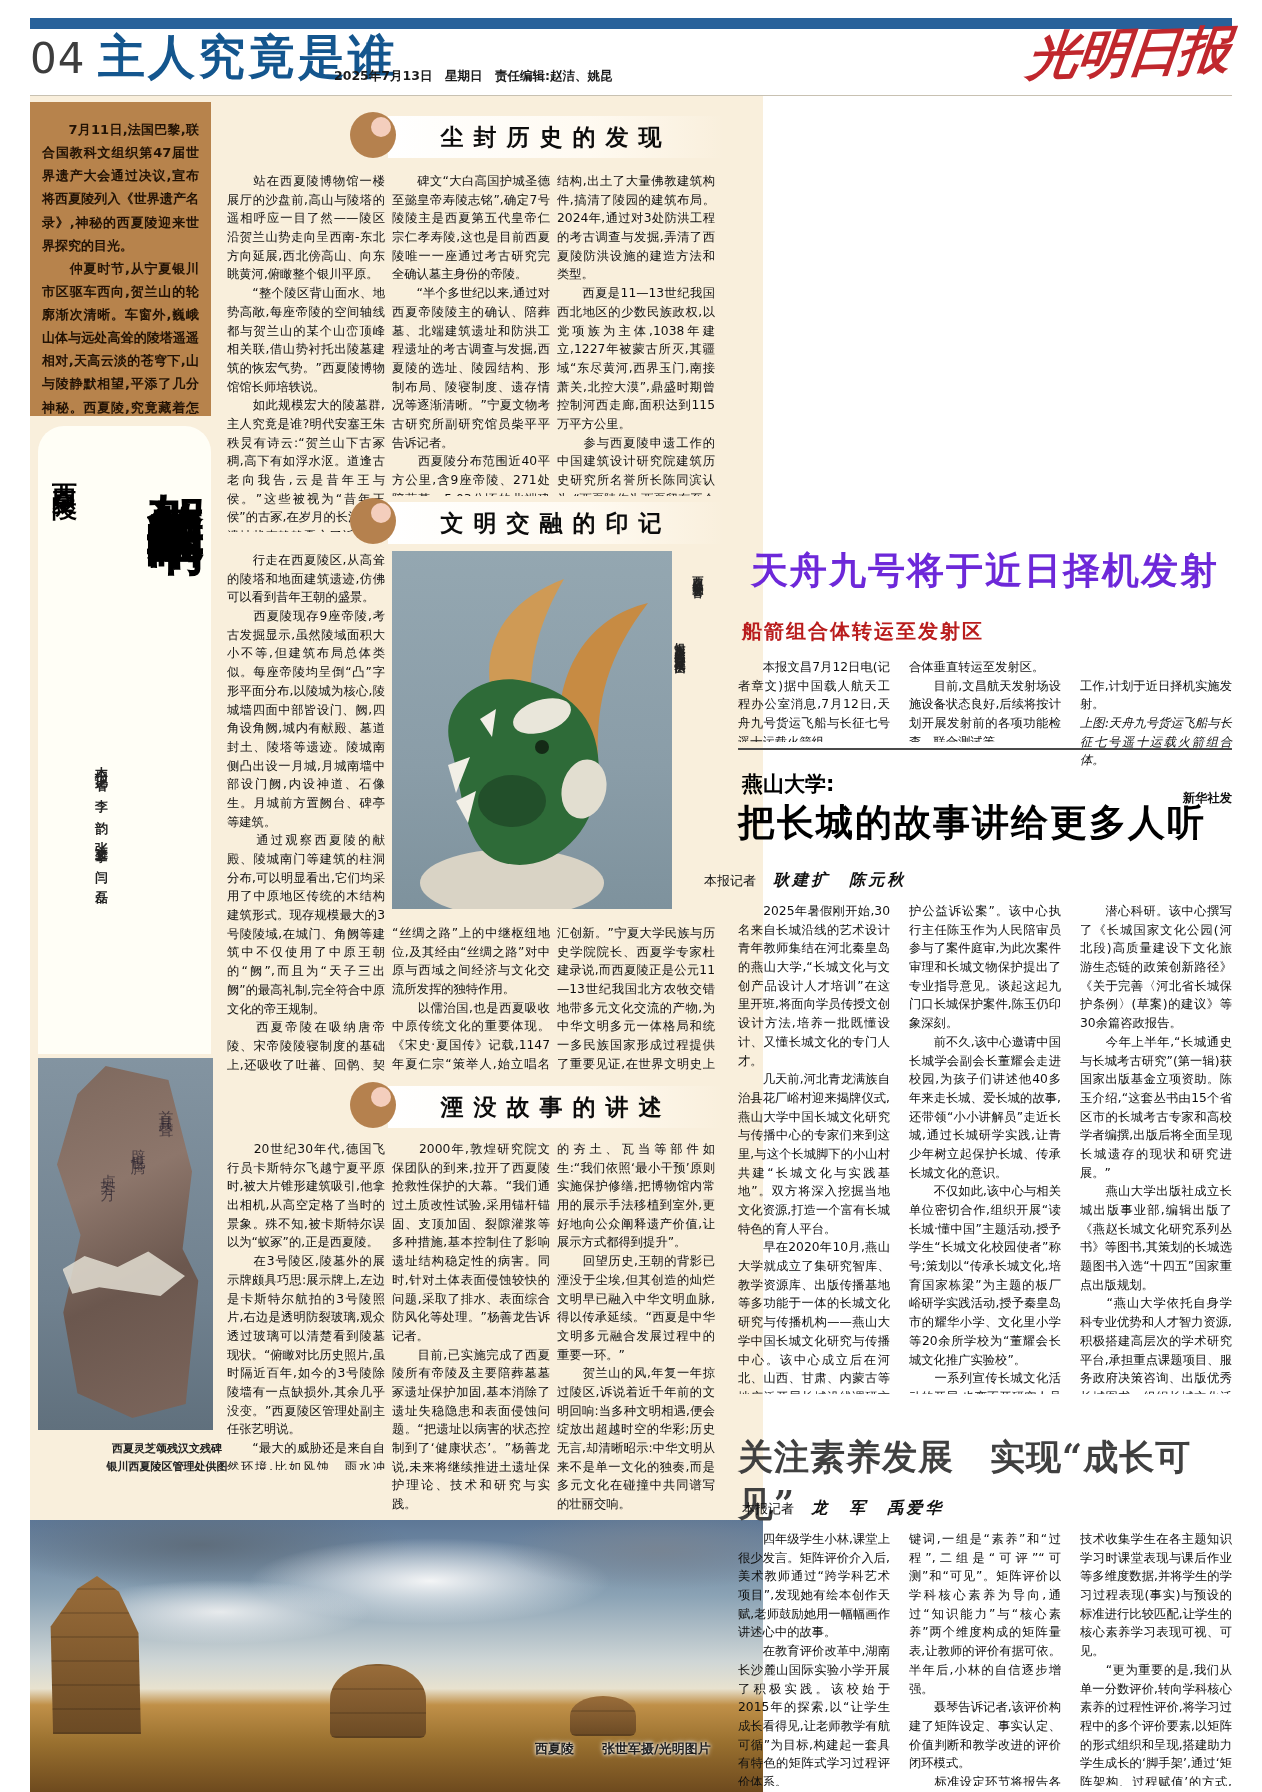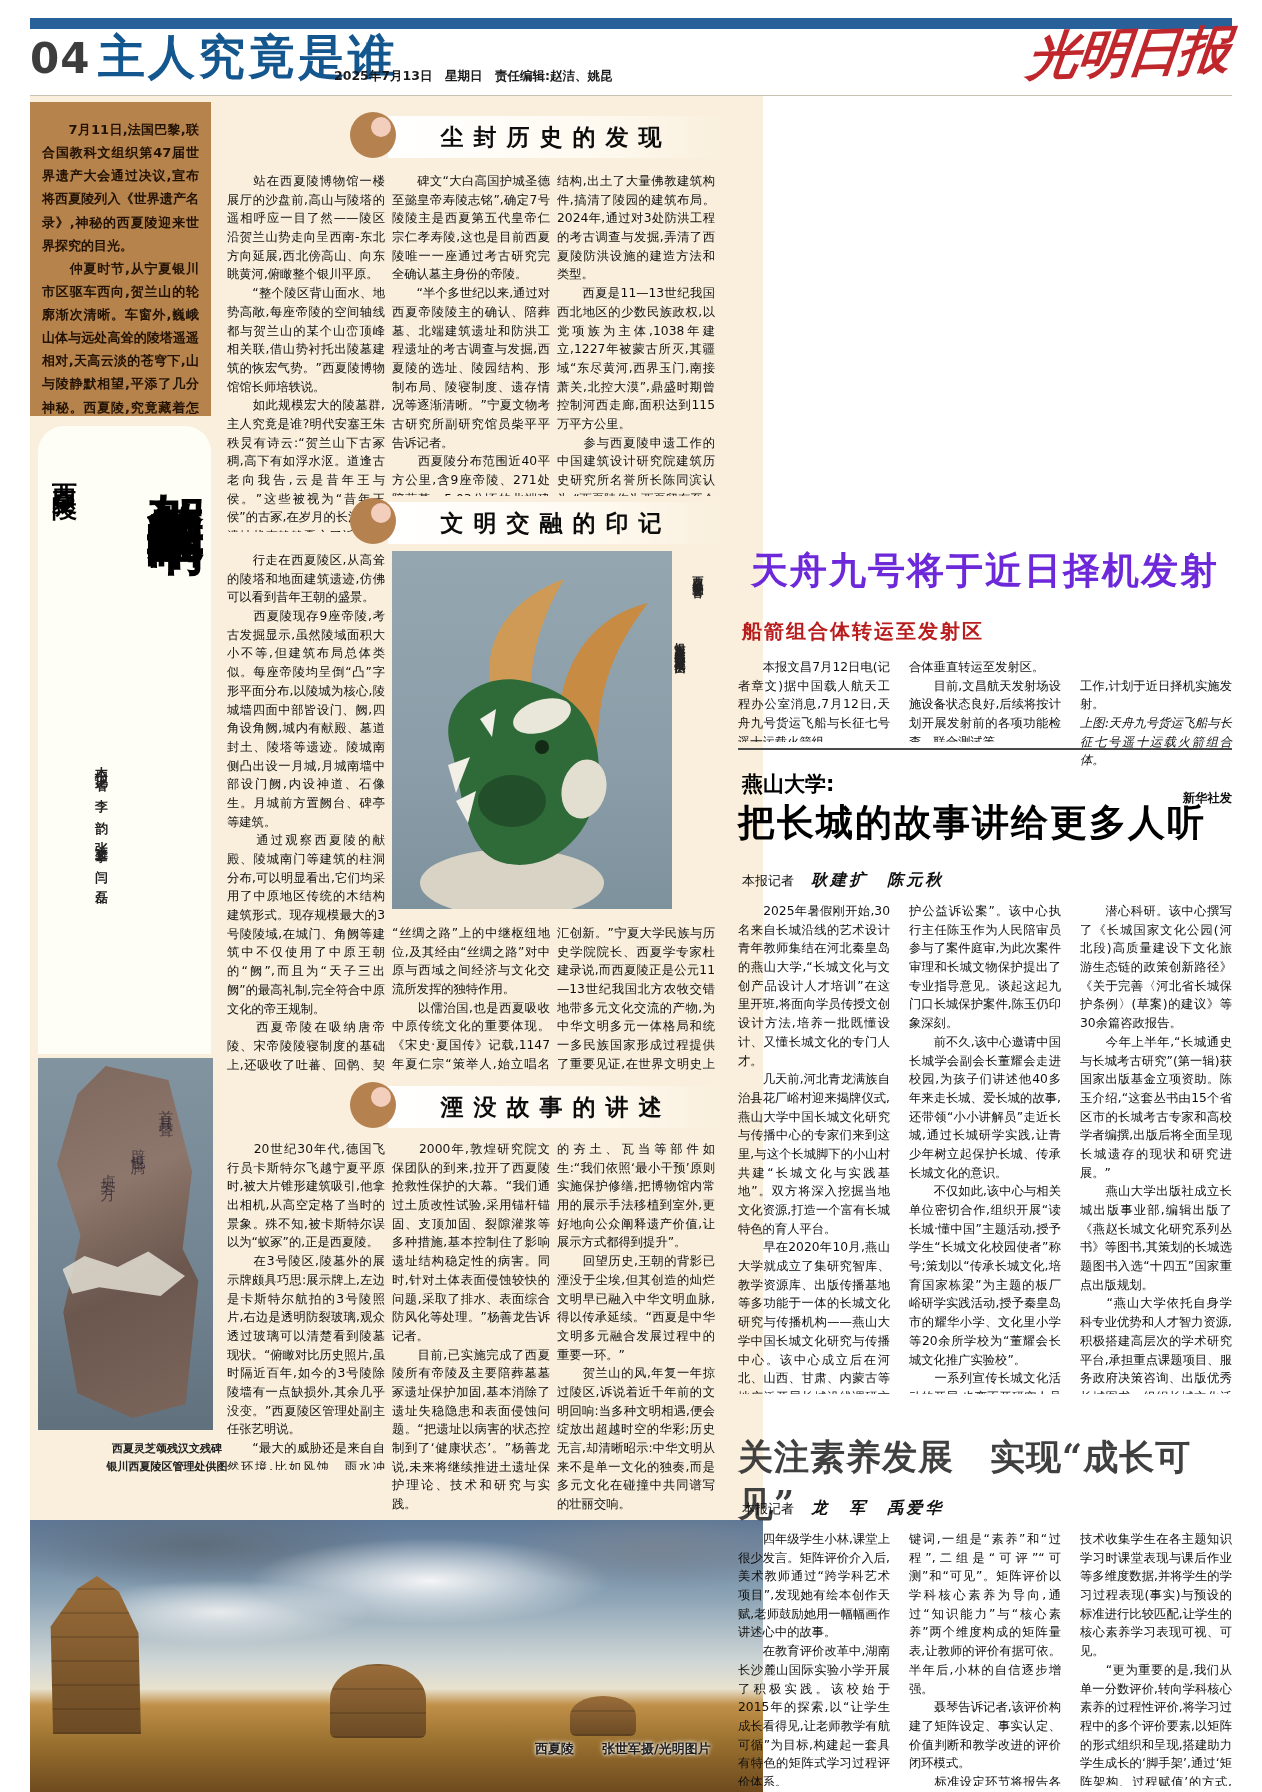--- a/index.html
+++ b/index.html
@@ -1,20 +1,20 @@
 <!DOCTYPE html>
 <html><head>
 <meta charset="utf-8">
 <style>
   html,body{margin:0;padding:0;background:#e9e9e9;}
   #page{position:relative;width:1262px;height:1792px;background:#ffffff;overflow:hidden;
         font-family:"DejaVu Sans",sans-serif;color:#111;}
   
   .topbar{position:absolute;left:30px;top:18px;width:1202px;height:11px;background:#28619a;}
-  .pagenum{position:absolute;left:30px;top:34px;font-size:42px;font-weight:700;color:#3d3d3d;letter-spacing:1px;}
+  .pagenum{position:absolute;left:30px;top:34px;font-size:42px;font-weight:400;color:#3d3d3d;letter-spacing:1px;}
   .sectitle{position:absolute;left:98px;top:26px;font-size:47px;font-weight:900;color:#14568e;letter-spacing:3px;font-family:"DejaVu Sans",sans-serif;}
   .dateline{position:absolute;left:334px;top:68px;font-size:12.5px;font-weight:700;color:#1a1a1a;}
   .headrule{position:absolute;left:30px;top:95px;width:1202px;height:1px;background:#c8c1b2;}
   .masthead{position:absolute;right:34px;top:20px;width:230px;height:66px;color:#c0272d;
             font-family:"DejaVu Serif",serif;font-size:52px;font-weight:900;font-style:italic;
             transform:skewX(-8deg) rotate(-2deg);letter-spacing:-2px;line-height:66px;text-align:right;}
   
   #feature{position:absolute;left:30px;top:96px;width:733px;height:1696px;background:#f9efdc;overflow:hidden;}
   .intro{position:absolute;left:0;top:6px;width:157px;height:282px;background:#b7834c;padding:16px 12px;
          font-size:13px;line-height:1.78;font-weight:700;color:#221204;text-align:justify;white-space:pre-line;overflow:hidden;}
@@ -203,21 +203,21 @@
 　　目前,文昌航天发射场设施设备状态良好,后续将按计划开展发射前的各项功能检查、联合测试等</div>
   <div class="col ncol" style="left:1080px;top:658px;height:84px;overflow:visible;">
     <span>工作,计划于近日择机实施发射。</span>
     <div class="newscap">上图:天舟九号货运飞船与长征七号遥十运载火箭组合体。</div>
     <div class="newscredit">新华社发</div>
   </div>
   <div class="divider"></div>
 
   <div class="yskicker">燕山大学:</div>
   <div class="yshead">把长城的故事讲给更多人听</div>
-  <div class="byline" style="left:742px;top:870px;">
+  <div class="byline" style="left:704px;top:870px;">
     <span>本报记者</span>　
     <span class="names">耿建扩　陈元秋</span>
   </div>
   <div class="col ncol" style="left:738px;top:902px;height:492px;">　　2025年暑假刚开始,30名来自长城沿线的艺术设计青年教师集结在河北秦皇岛的燕山大学,“长城文化与文创产品设计人才培训”在这里开班,将面向学员传授文创设计方法,培养一批既懂设计、又懂长城文化的专门人才。
 　　几天前,河北青龙满族自治县花厂峪村迎来揭牌仪式,燕山大学中国长城文化研究与传播中心的专家们来到这里,与这个长城脚下的小山村共建“长城文化与实践基地”。双方将深入挖掘当地文化资源,打造一个富有长城特色的育人平台。
 　　早在2020年10月,燕山大学就成立了集研究智库、教学资源库、出版传播基地等多功能于一体的长城文化研究与传播机构——燕山大学中国长城文化研究与传播中心。该中心成立后在河北、山西、甘肃、内蒙古等地广泛开展长城沿线调研交流,并创建了8个长城文化研究与传播基地及工作站。
 　　2024年10月,秦皇岛市山海关区人民法院长城文化保护人民法庭公开审理了首件由公益组织提起的“涉长城文物保</div>
   <div class="col ncol" style="left:909px;top:902px;height:492px;">护公益诉讼案”。该中心执行主任陈玉作为人民陪审员参与了案件庭审,为此次案件审理和长城文物保护提出了专业指导意见。谈起这起九门口长城保护案件,陈玉仍印象深刻。
 　　前不久,该中心邀请中国长城学会副会长董耀会走进校园,为孩子们讲述他40多年来走长城、爱长城的故事,还带领“小小讲解员”走近长城,通过长城研学实践,让青少年树立起保护长城、传承长城文化的意识。
 　　不仅如此,该中心与相关单位密切合作,组织开展“读长城·懂中国”主题活动,授予学生“长城文化校园使者”称号;策划以“传承长城文化,培育国家栋梁”为主题的板厂峪研学实践活动,授予秦皇岛市的耀华小学、文化里小学等20余所学校为“董耀会长城文化推广实验校”。

